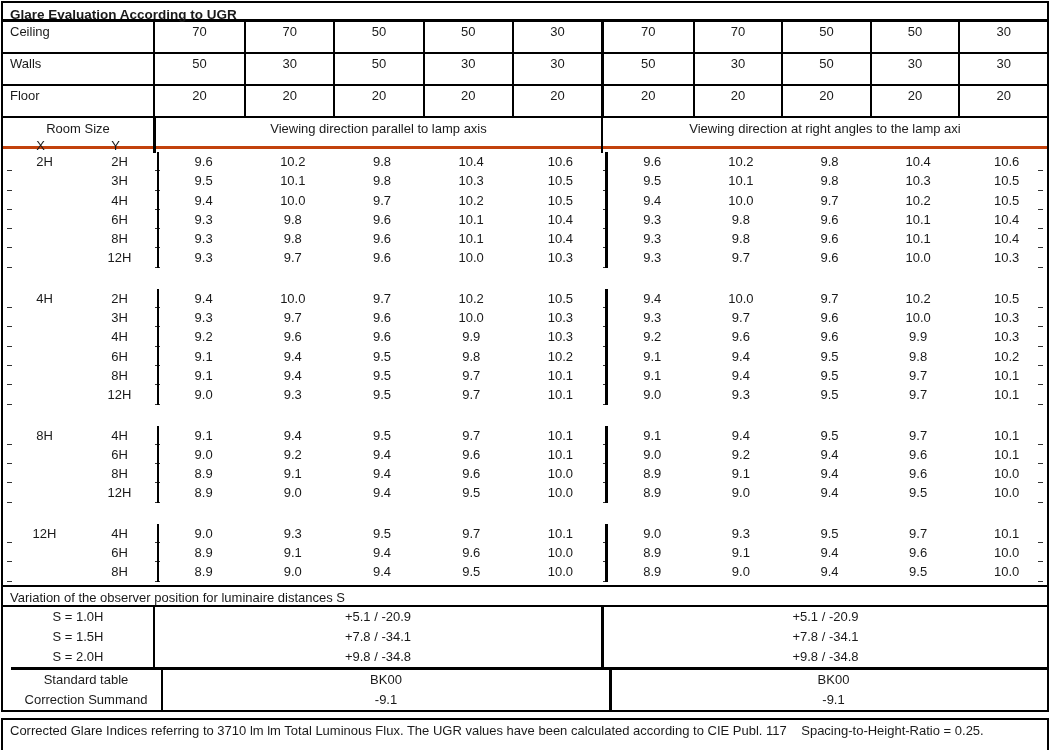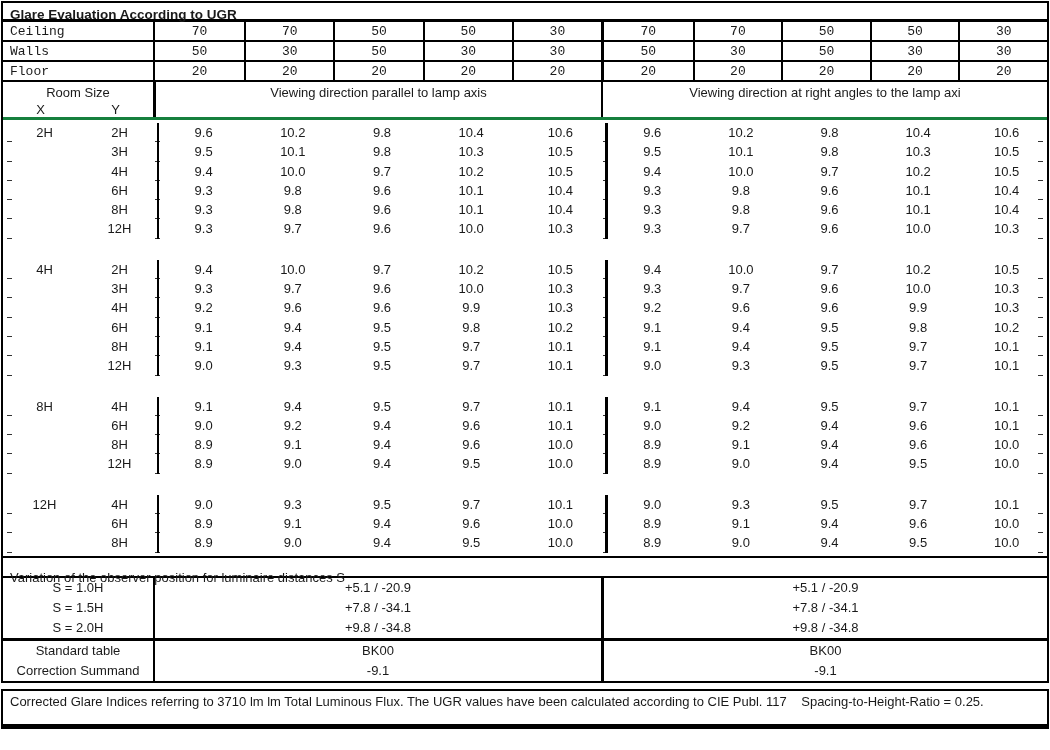--- a/index.html
+++ b/index.html
@@ -21,36 +21,35 @@
     border-bottom: 3px solid #000;
     font-weight: bold;
     font-size: 13.5px;
     padding: 4px 0 0 7px;
   }
   
   .refl-row {
     display: grid;
     grid-template-columns: 150px 448px 446px;
     border-bottom: 2px solid #000;
-    height: 20px;
+    height: 32px;
     font-size: 13px;
-    font-family: Liberation Mono, monospace;
   }
   .refl-row .lbl { padding: 2px 0 0 7px; }
   .half { display: grid; grid-template-columns: repeat(5, 1fr); }
   .h-left  { border-left: 2px solid #000; }
   .h-right { border-left: 3px solid #000; }
   .refl-row .half > div { text-align: center; padding-top: 2px; }
   .refl-row .half > div + div { border-left: 2px solid #000; }
   
   .hdr-row {
     display: grid;
     grid-template-columns: 150px 448px 446px;
-    border-bottom: 3px solid #15803d;
-    height: 38px;
+    border-bottom: 3px solid #c2410c;
+    height: 31px;
     font-size: 13px;
   }
   .hdr-left .room-size { text-align: center; padding-top: 3px; }
   .hdr-left .xy { display: grid; grid-template-columns: 75px 75px; text-align: center; padding-top: 2px; }
   .dir-cell { text-align: center; padding-top: 3px; }
   
   .body { padding: 3px 4px; font-size: 13px; }
   .grp + .grp { margin-top: 21px; }
   .brow {
     display: grid;
@@ -65,33 +64,33 @@
     background-position: 0 100%, 148px 100%, 596px 100%, 100% 100%;
   }
   .brow .xcell, .brow .ycell { text-align: center; }
   .brow .half > div { text-align: center; }
   .brow .half { height: 19.3px; }
   
   .var-title {
     border-top: 2px solid #000;
     border-bottom: 2px solid #000;
     height: 22px;
-    padding: 12px 0 0 7px;
+    padding: 3px 0 0 7px;
     font-size: 13px;
   }
   .srow, .sumrow {
     display: grid;
     grid-template-columns: 150px 448px 446px;
     height: 20px;
     line-height: 20px;
     font-size: 13px;
     text-align: center;
   }
   .vcell { text-align: center; }
-  .sum-block { border-top: 3px solid #000; }
+  .sum-block { border-top: 3px solid #000; margin-left: 8px; }
   
   .footer {
     width: 1048px;
     margin: 6px 0 0 1px;
     border: 2px solid #000;
     border-bottom: 5px solid #000;
     height: 40px;
     font-size: 13px;
     padding: 3px 0 0 7px;
     white-space: pre-wrap;

